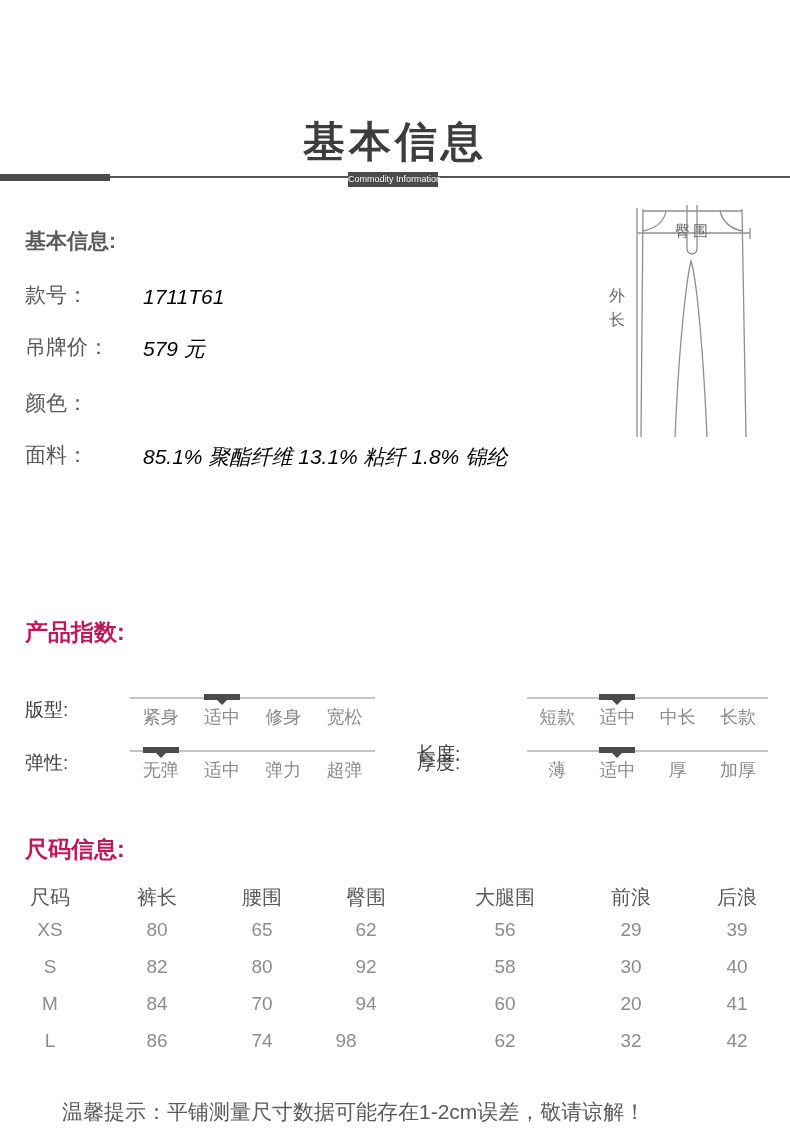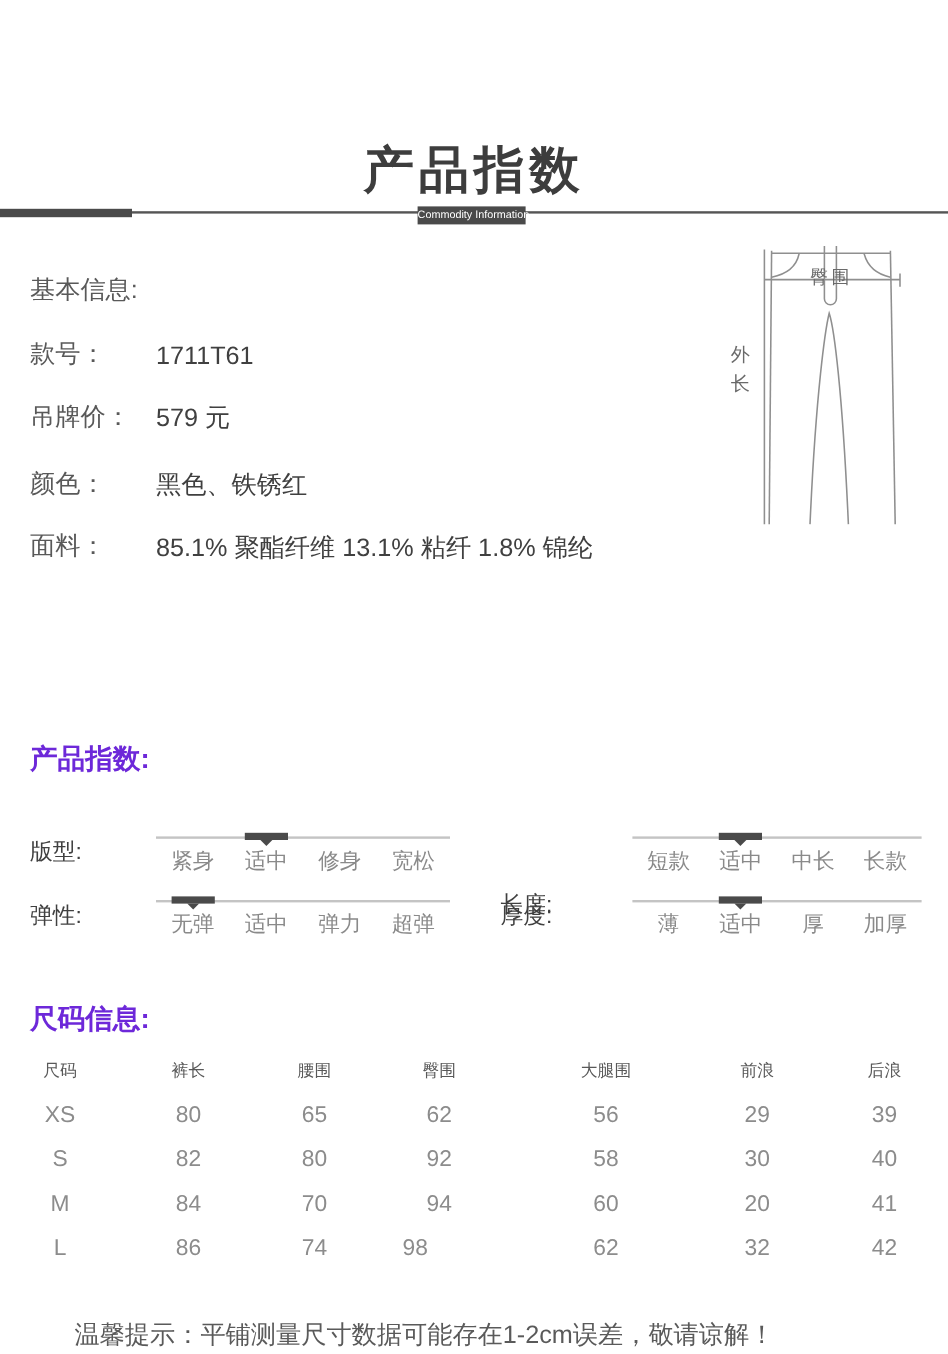--- a/index.html
+++ b/index.html
@@ -12,61 +12,60 @@
     left:0;top:119px;width:790px;text-align:center;
     font-size:42px;font-weight:bold;color:#3d3d3d;letter-spacing:4px;line-height:1.1;
   }
   .divider-thin{left:0;top:176px;width:790px;height:2px;background:#555555;}
   .divider-thick{left:0;top:174px;width:110px;height:7px;background:#4a4a4a;}
   .badge{
     left:348px;top:172px;width:90px;height:15px;background:#4a4a4a;color:#ffffff;
     font-size:9px;line-height:15px;text-align:center;white-space:nowrap;
   }
   .h2{font-size:21px;color:#595959;}
-  .h2-bold{font-size:23px;font-weight:bold;color:#6d28d9;}
+  .h2-bold{font-size:23px;font-weight:bold;color:#be185d;}
   .info-label{left:25px;font-size:21px;color:#595959;white-space:nowrap;}
-  .info-value{left:130px;font-size:21px;color:#404040;line-height:32px;}
+  .info-value{left:143px;font-size:21px;color:#000000;line-height:32px;font-style:italic;}
   .fabric{width:412px;}
   .slider-label{font-size:19px;color:#404040;white-space:nowrap;}
   .track{height:34px;}
   .track .line{position:absolute;left:0;right:0;top:3px;height:2px;background:#c4c4c4;}
   .track .marker{position:absolute;top:0;width:36px;height:6px;background:#4a4a4a;transform:translateX(-50%);}
   .track .marker::after{
     content:"";position:absolute;top:6px;left:50%;margin-left:-5px;
     border-left:5px solid transparent;border-right:5px solid transparent;border-top:5px solid #4a4a4a;
   }
   .track .opts{position:absolute;left:0;right:0;top:11px;display:flex;}
   .track .opt{flex:1;text-align:center;font-size:18px;color:#8a8a8a;white-space:nowrap;}
   .trow{left:0;top:0;width:790px;height:24px;}
   .trow span{position:absolute;transform:translateX(-50%);white-space:nowrap;}
-  .thead span{font-size:14px;color:#595959;}
+  .thead span{font-size:20px;color:#595959;}
   .tdata span{font-size:19px;color:#8c8c8c;}
   .footer-note{left:62px;top:1098px;font-size:21px;color:#5a5a5a;white-space:nowrap;}
   svg text{font-family:"Liberation Sans","DejaVu Sans",sans-serif;}
 </style>
 </head>
 <body>
 
 <div class="page">
 
-  <div class="abs title">产品指数</div>
+  <div class="abs title">基本信息</div>
   <div class="abs divider-thin"></div>
   <div class="abs divider-thick"></div>
   <div class="abs badge">Commodity Information</div>
 
-  <div class="abs h2" style="left:25px;top:227px;">基本信息:</div>
+  <div class="abs h2" style="left:25px;top:227px;font-weight:bold;">基本信息:</div>
 
   <div class="abs info-label" style="top:281px;">款号：</div>
   <div class="abs info-value" style="top:281px;">1711T61</div>
 
   <div class="abs info-label" style="top:333px;text-align:right;">吊牌价：</div>
   <div class="abs info-value" style="top:333px;">579 元</div>
 
   <div class="abs info-label" style="top:389px;">颜色：</div>
-  <div class="abs info-value" style="top:389px;">黑色、铁锈红</div>
 
   <div class="abs info-label" style="top:441px;">面料：</div>
   <div class="abs info-value fabric" style="top:441px;">85.1% 聚酯纤维 13.1% 粘纤 1.8% 锦纶</div>
 
   <svg class="abs" style="left:600px;top:205px;" width="190" height="232" viewBox="0 0 190 232">
     <g stroke="#8f8f8f" stroke-width="1.3" fill="none">
 
       <line x1="37" y1="3" x2="37" y2="232"></line>
 
       <line x1="43" y1="4" x2="41" y2="232"></line>

